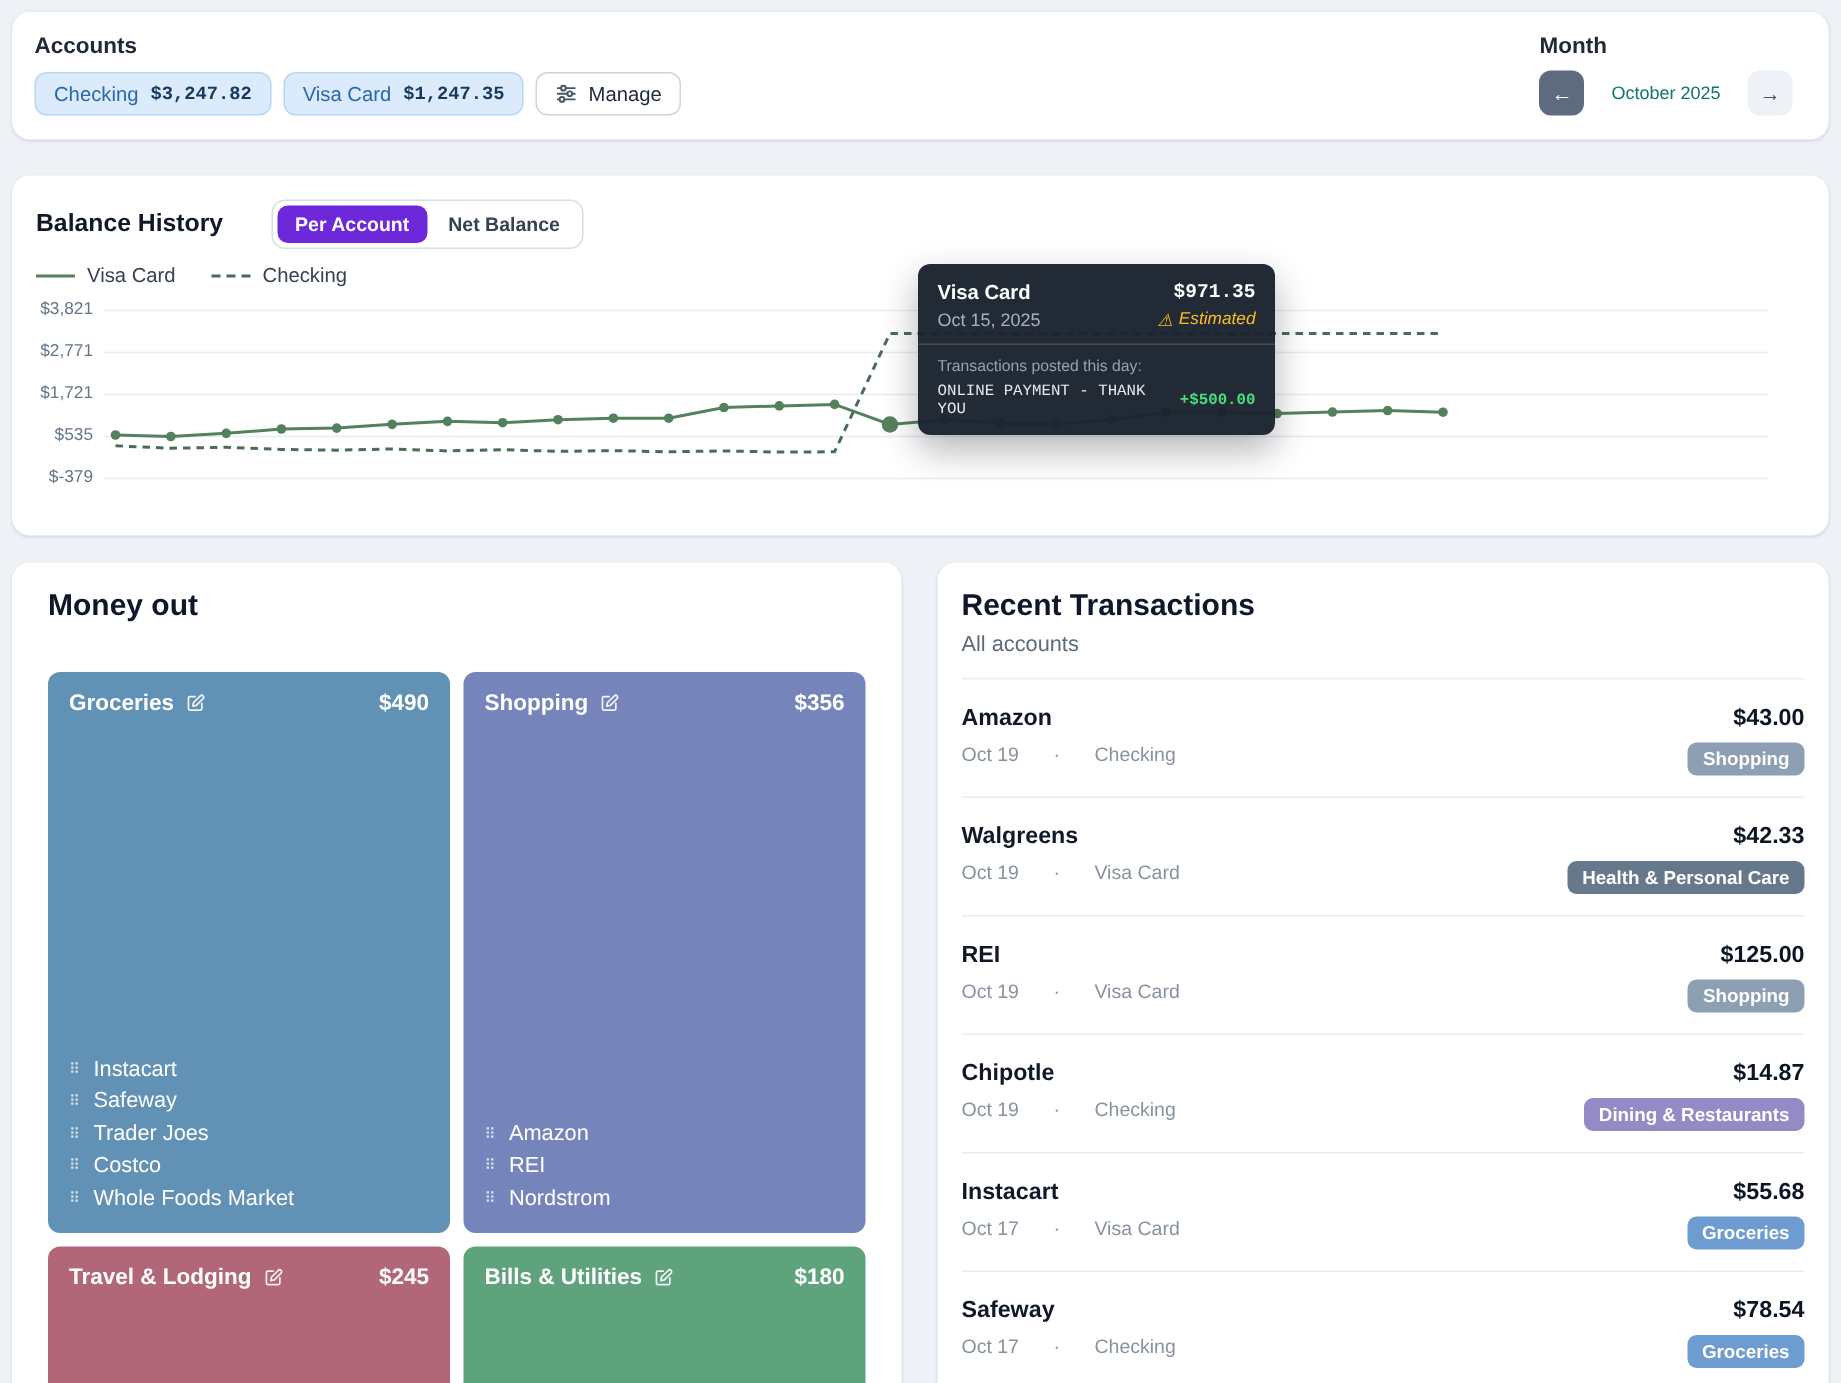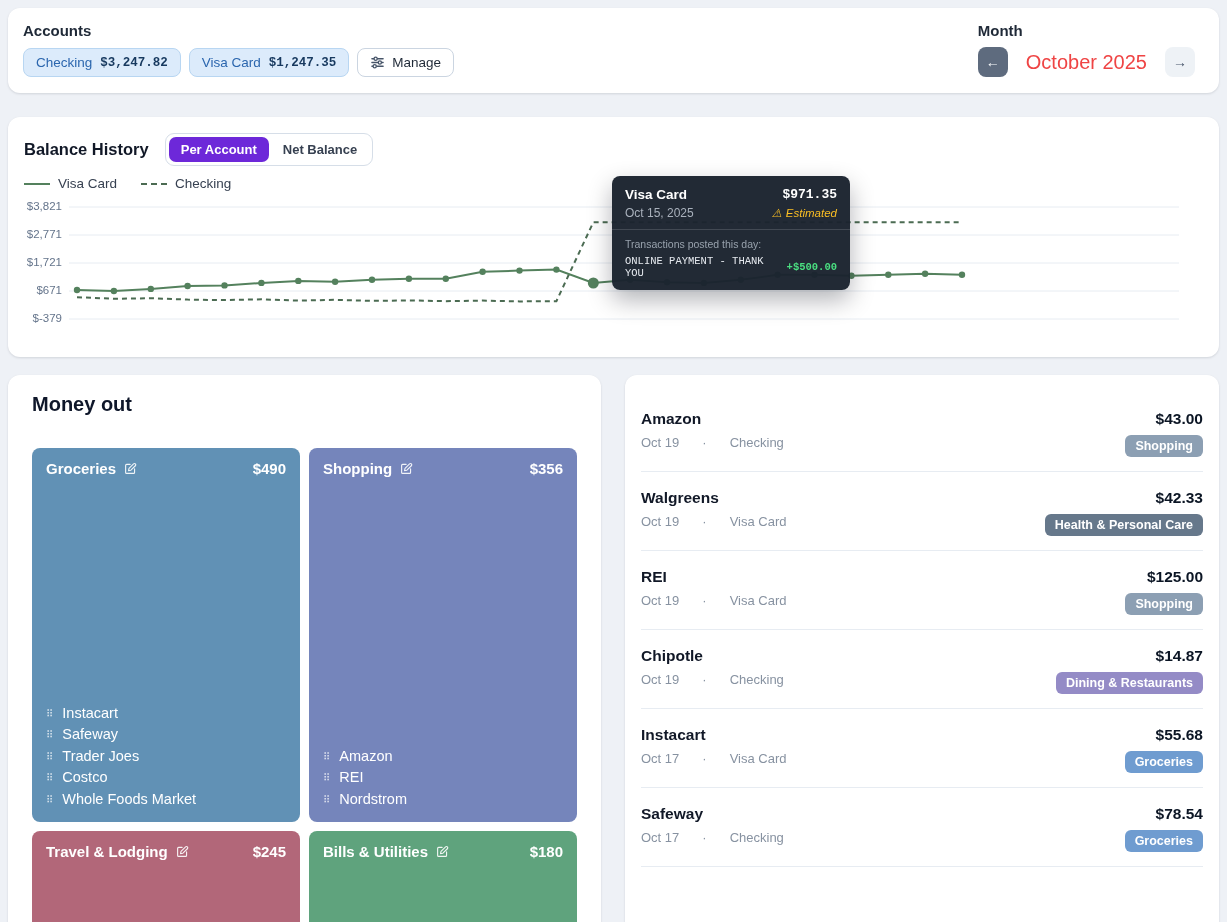--- a/index.html
+++ b/index.html
@@ -30,25 +30,25 @@
     display:flex; align-items:center; gap:7px; cursor:pointer;
     background:#fff; border:1px solid #cbd5e1; border-radius:8px; padding:6px 12px;
     font-size:13.5px; color:#1f2937; font-family:inherit;
   }
   .month-group { display:flex; flex-direction:column; align-items:flex-start; }
   .month-row { display:flex; align-items:center; gap:18px; margin-top:8px; }
   .month-btn { width:30px; height:30px; border-radius:8px; border:none; cursor:pointer;
     display:flex; align-items:center; justify-content:center; font-size:14px; font-family:inherit; }
   .month-btn.dark  { background:#5e6b7e; color:#f8fafc; }
   .month-btn.light { background:#eef2f6; color:#475569; }
-  .month-value { font-size:20px; color:#ef4444; }
+  .month-value { font-size:12px; color:#0f766e; }
 
   
   .balance-card { position:relative; height:240px; margin-top:24px; padding:16px; }
-  .bh-header { display:flex; align-items:center; gap:16px; }
+  .bh-header { display:flex; align-items:center; gap:32px; }
   .bh-title { margin:0; font-size:16.5px; font-weight:700; color:#111827; }
   .segmented { display:flex; gap:2px; border:1px solid #d6dee8; border-radius:9px; padding:3px; background:#fff; }
   .seg { border:none; background:transparent; cursor:pointer; font-family:inherit;
     font-size:13px; font-weight:600; color:#374151; padding:5px 12px; border-radius:7px; }
   .seg.active { background:#6d28d9; color:#fff; }
   .legend { display:flex; align-items:center; gap:24px; margin-top:10px; font-size:13.5px; color:#374151; }
   .legend-item { display:flex; align-items:center; gap:8px; }
   .swatch { display:inline-block; width:26px; height:0; border-top:2.5px solid #54815d; }
   .swatch.dashed { border-top-style:dashed; }
   .chart-row { position:relative; margin-top:8px; height:128px; }
@@ -166,21 +166,21 @@
       <span class="legend-item">
         <span class="swatch dashed" style="border-top-color: rgb(75, 107, 82);"></span>
         <span>Checking</span>
       </span>
     </div>
     <div class="chart-row">
       <div class="y-axis">
         <span class="y-tick" style="top: 1px;">$3,821</span>
         <span class="y-tick" style="top: 29px;">$2,771</span>
         <span class="y-tick" style="top: 57px;">$1,721</span>
-        <span class="y-tick" style="top: 85px;">$671</span>
+        <span class="y-tick" style="top: 85px;">$535</span>
         <span class="y-tick" style="top: 113px;">$-379</span>
       </div>
       <svg class="chart-svg" width="1110" height="128">
           <line x1="0" x2="1110" y1="8.0" y2="8.0" stroke="#e7ecf2" stroke-width="1"></line>
           <line x1="0" x2="1110" y1="36.0" y2="36.0" stroke="#e7ecf2" stroke-width="1"></line>
           <line x1="0" x2="1110" y1="64.0" y2="64.0" stroke="#e7ecf2" stroke-width="1"></line>
           <line x1="0" x2="1110" y1="92.0" y2="92.0" stroke="#e7ecf2" stroke-width="1"></line>
           <line x1="0" x2="1110" y1="120.0" y2="120.0" stroke="#e7ecf2" stroke-width="1"></line>
           <polyline points="8.0,98.2 44.9,99.8 81.8,99.2 118.6,100.6 155.5,101.1 192.4,100.3 229.3,101.6 266.1,100.8 303.0,101.9 339.9,101.4 376.8,102.2 413.6,101.6 450.5,102.4 487.4,102.2 524.3,23.3 561.1,23.3 598.0,23.3 634.9,23.3 671.8,23.3 708.6,23.3 745.5,23.3 782.4,23.3 819.3,23.3 856.1,23.3 893.0,23.3" fill="none" stroke="#4b6b52" stroke-width="2" stroke-dasharray="5 4"></polyline>
           <polyline points="8.0,91.0 44.9,92.0 81.8,89.9 118.6,87.0 155.5,86.4 192.4,83.9 229.3,81.9 266.1,82.8 303.0,80.8 339.9,79.8 376.8,79.8 413.6,72.7 450.5,71.6 487.4,70.6 524.3,84.0 561.1,80.8 598.0,83.2 634.9,83.9 671.8,80.8 708.6,75.8 745.5,75.8 782.4,76.7 819.3,75.7 856.1,74.7 893.0,75.8" fill="none" stroke="#54815d" stroke-width="2"></polyline>
@@ -322,20 +322,24 @@
                 </svg>
               </span>
               <span class="tile-amount">$180</span>
             </div>
           </div>
         </div>
       </div>
     </section>
 
     <section class="card transactions-card">
+      <div class="tx-header">
+        <h2 class="tx-title">Recent Transactions</h2>
+        <div class="tx-subtitle">All accounts</div>
+      </div>
       <div class="tx-list">
 
         <div class="tx-row">
           <div class="tx-left">
             <div class="tx-merchant">Amazon</div>
             <div class="tx-sub">
               <span>Oct 19</span>
               <span>·</span>
               <span>Checking</span>
             </div>

